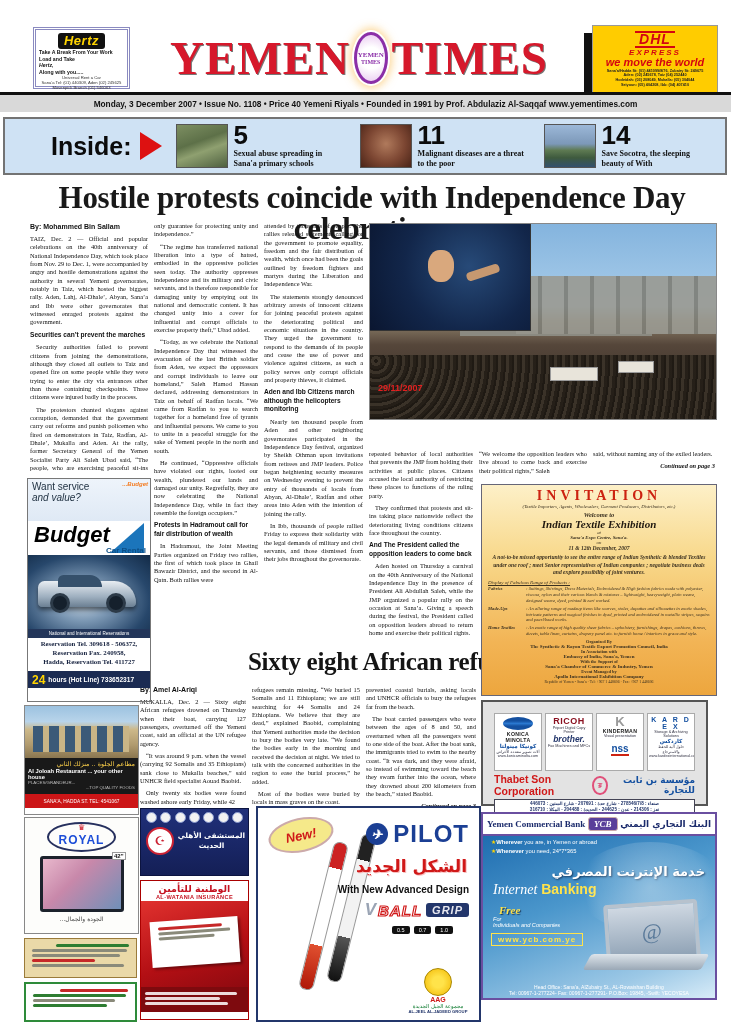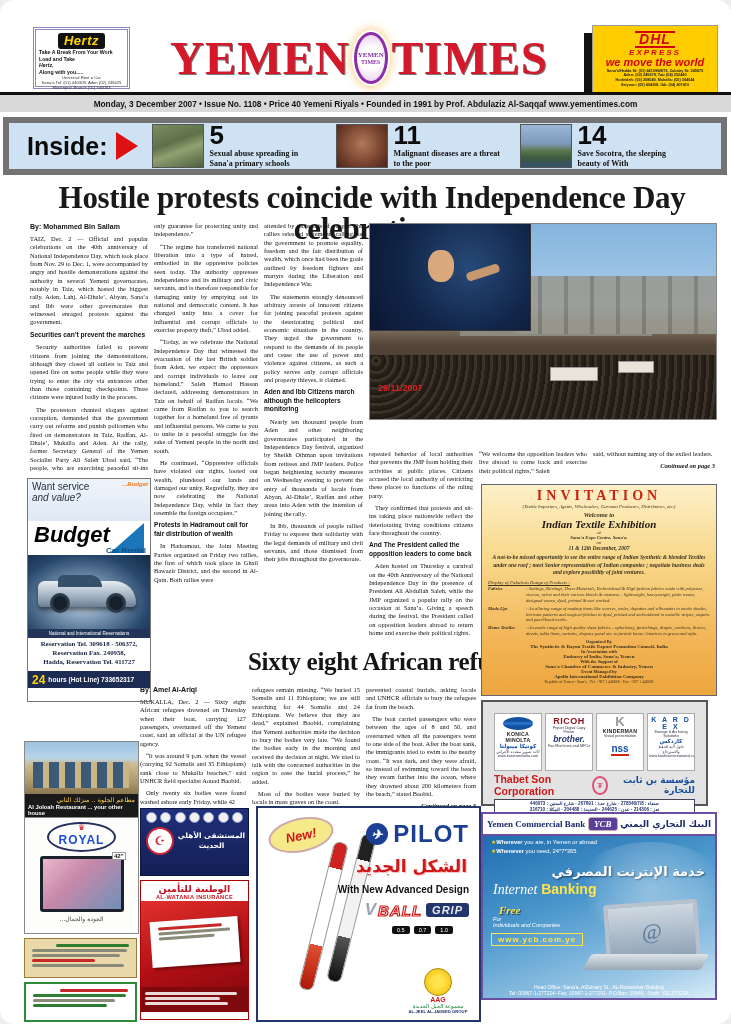--- a/index.html
+++ b/index.html
@@ -1,17 +1,17 @@
 <!DOCTYPE html>
 <html><head>
 <meta charset="utf-8">
 <style>
   html,body{margin:0;padding:0;background:#eee;}
   .page{position:relative;width:731px;height:1024px;background:#fff;margin:0 auto;overflow:hidden;
-        font-family:"Liberation Serif","DejaVu Serif",serif;color:#111;border-radius:14px;}
+        font-family:"Liberation Serif","DejaVu Serif",serif;color:#111;}
   .abs{position:absolute;}
   
   .hertz{left:33px;top:27px;width:97px;height:62px;border:3px double #8a8ac0;background:#fff;
          font-family:"Liberation Sans",sans-serif;text-align:center;padding:1px;box-sizing:border-box;}
   .hertz-logo{display:inline-block;background:#111;color:#ffd400;font-style:italic;font-weight:bold;
          font-size:13px;padding:0 6px 1px;border-radius:3px;letter-spacing:.5px;}
   .hertz-l{font-size:5.2px;font-weight:bold;text-align:left;line-height:1.25;padding-left:2px;}
   .hertz-s{font-size:4.2px;color:#333;line-height:1.2;}
   .masthead{left:170px;top:26px;width:378px;height:64px;display:flex;align-items:center;justify-content:center;}
   .mast-word{font-family:"Liberation Serif",serif;font-weight:bold;font-size:47px;color:#d6182b;
@@ -26,22 +26,22 @@
        text-align:center;font-family:"Liberation Sans",sans-serif;padding-top:4px;box-sizing:border-box;}
   .dhl-logo{color:#d40511;font-weight:bold;font-style:italic;font-size:14px;line-height:.9;letter-spacing:1px;
        border-top:2px solid #d40511;border-bottom:2px solid #d40511;display:inline-block;padding:0 4px;}
   .dhl-exp{color:#d40511;font-style:italic;font-weight:bold;font-size:8px;letter-spacing:2px;}
   .dhl-slogan{color:#d40511;font-style:italic;font-weight:bold;font-size:11px;line-height:1.05;}
   .dhl-c{font-size:3.8px;color:#222;font-weight:bold;line-height:1.25;}
   .toprule{left:0;top:92px;width:731px;height:3px;background:#111;}
   .datebar{left:0;top:95px;width:731px;height:17px;background:#d9d9d9;display:flex;align-items:center;justify-content:center;
        font-family:"Liberation Sans",sans-serif;font-size:8.3px;font-weight:bold;color:#111;}
   
-  .inside{left:3px;top:117px;width:724px;height:58px;background:#cfe2f4;border:6px solid #737373;
-       display:flex;align-items:center;box-sizing:border-box;}
+  .inside{left:3px;top:117px;width:724px;height:58px;background:#cfe2f4;border:2px solid #737373;
+       display:flex;align-items:center;box-sizing:border-box;padding-left:28px;}
   .inside-label{font-family:"Liberation Sans",sans-serif;font-weight:bold;font-size:25px;color:#0b0b0b;margin-left:18px;}
   .inside-arrow{width:0;height:0;border-left:22px solid #dd1111;border-top:14px solid transparent;
        border-bottom:14px solid transparent;margin:0 14px 0 8px;}
   .inside-item{display:flex;margin-right:14px;}
   .thumb{width:50px;height:42px;border:1px solid #555;margin-right:6px;}
   .thumb1{background:linear-gradient(160deg,#7d8f62 0%,#5d7048 40%,#8fa070 60%,#4e6040 100%);}
   .thumb2{background:radial-gradient(circle at 50% 45%,#b07a5c 0%,#7c4632 55%,#4a2418 100%);}
   .thumb3{background:linear-gradient(#9cb8d8 0%,#7c98b8 45%,#5e7a52 60%,#3e5a3e 78%,#33506e 100%);}
   .inside-meta{display:flex;flex-direction:column;width:112px;}
   .inside-num{font-family:"Liberation Sans",sans-serif;font-weight:bold;font-size:26px;line-height:.9;color:#0b0b0b;}
@@ -90,21 +90,21 @@
   .wheel{position:absolute;bottom:16px;width:14px;height:14px;border-radius:50%;background:#15202c;border:3px solid #2c3a48;}
   .budget-strip{height:9px;background:#23365a;color:#fff;font-family:"Liberation Sans",sans-serif;
        font-size:4.6px;display:flex;align-items:center;justify-content:center;}
   .budget-res{height:31px;background:#fff;color:#16223f;font-size:6.8px;font-weight:bold;text-align:center;
        font-family:"Liberation Serif",serif;padding-top:2px;line-height:1.3;}
   .budget-24{height:17px;background:#1b2b52;color:#fff;display:flex;align-items:center;
        font-family:"Liberation Sans",sans-serif;}
   .budget-24 b{color:#ffd400;font-size:12px;margin:0 3px 0 4px;}
   .budget-24 span{font-size:6.6px;font-weight:bold;}
   
-  .joloah{left:24px;top:705px;width:113px;height:108px;border:1px solid #888;margin-top:36px;}
+  .joloah{left:24px;top:705px;width:113px;height:108px;border:1px solid #888;}
   .joloah-photo{height:52px;background:linear-gradient(#9cc2e0 0%,#b8d4ea 30%,#cdb98a 45%,#b09a6e 75%,#8a7650 100%);position:relative;}
   .joloah-win{position:absolute;left:8px;top:20px;width:96px;height:26px;
        background:repeating-linear-gradient(90deg,#3b5a78 0 10px,#c9b586 10px 16px);}
   .joloah-band{height:36px;background:#191919;color:#fff;padding:2px 3px;box-sizing:border-box;}
   .joloah-ar{color:#ffd24a;font-family:"DejaVu Sans",sans-serif;font-size:6.4px;text-align:right;direction:rtl;}
   .joloah-en{font-family:"Liberation Sans",sans-serif;font-size:5.8px;font-weight:bold;}
   .joloah-sub{font-family:"Liberation Sans",sans-serif;font-size:4.4px;color:#bbb;}
   .joloah-red{height:14px;background:#cc1517;color:#fff;font-family:"Liberation Sans",sans-serif;
        font-size:4.8px;display:flex;align-items:center;justify-content:center;}
   

